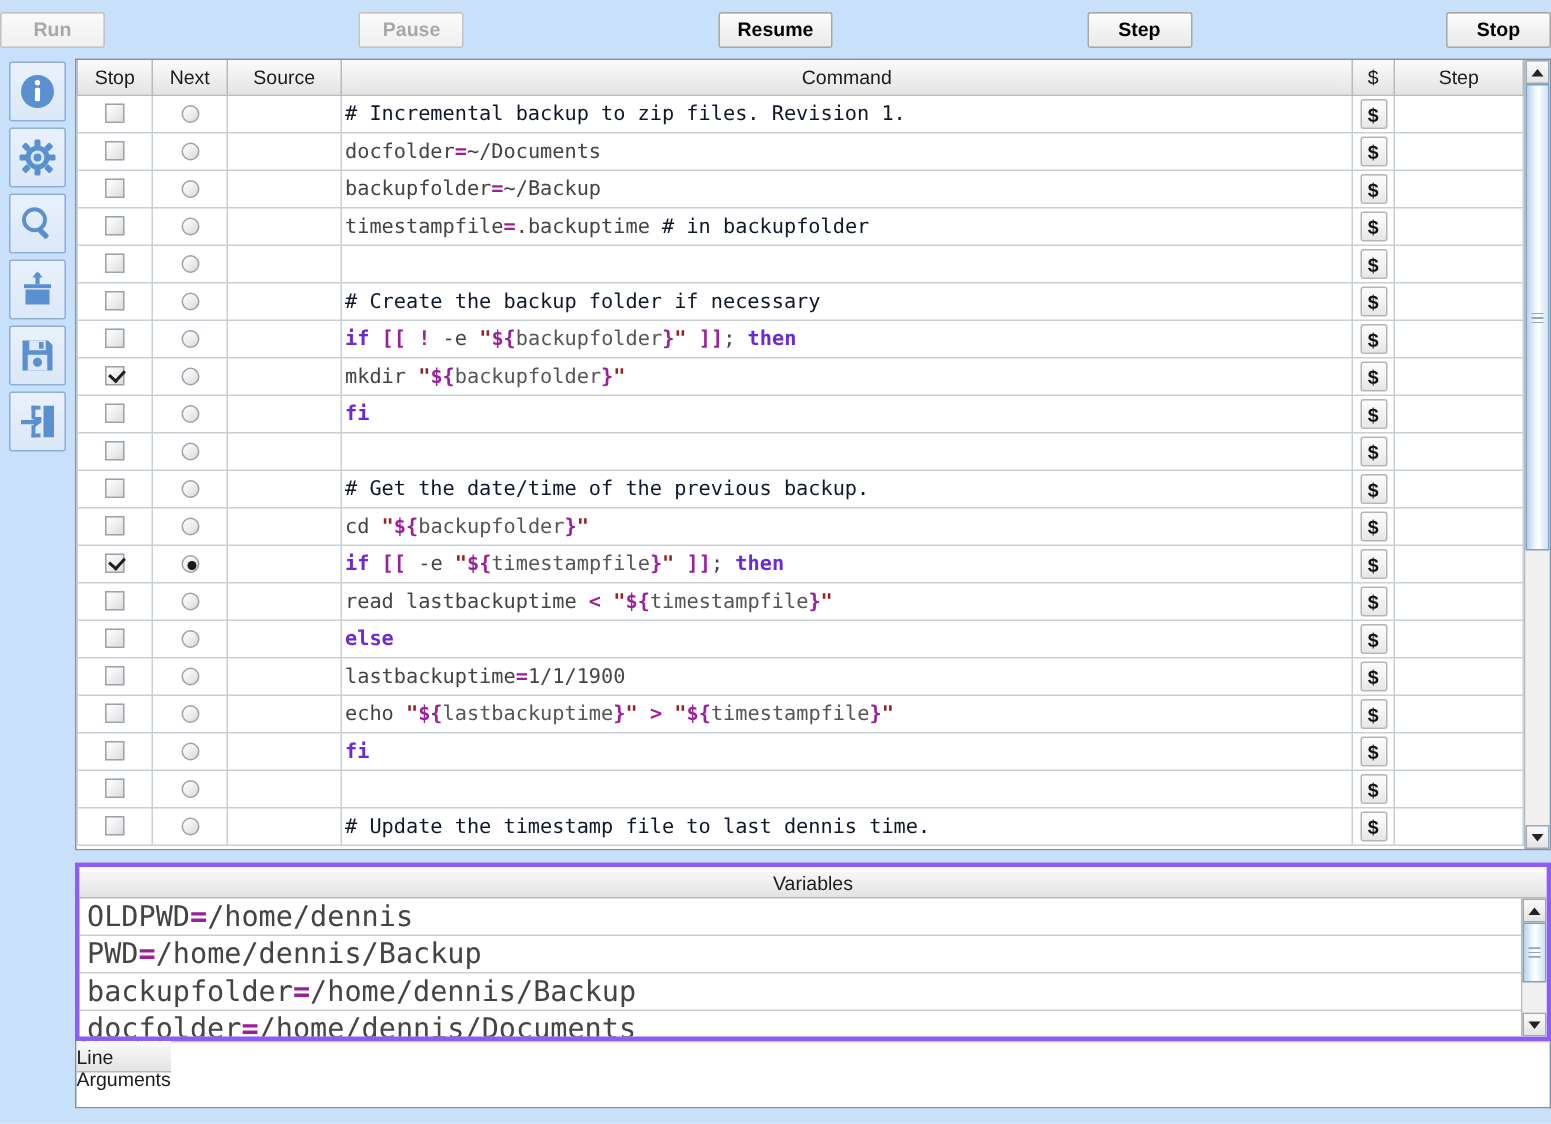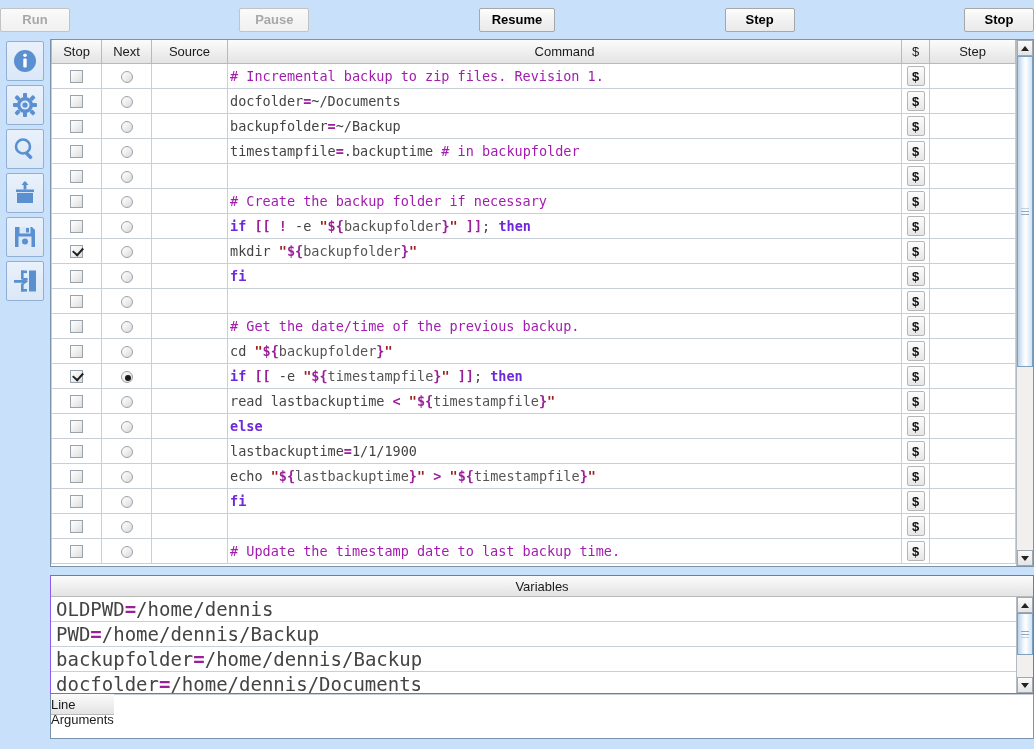--- a/index.html
+++ b/index.html
@@ -176,21 +176,21 @@
     font-size: 13px;
     font-weight: bold;
     color: #111;
     background: linear-gradient(to bottom, #fcfcfc 0%, #f0f0f0 60%, #e6e6e6 100%);
     border: 1px solid #b5b5b5;
     border-radius: 2px;
     cursor: pointer;
   }
 
   
-  .s-cmt { color: #a21caf; }
+  .s-cmt { color: #0f172a; }
   .s-op  { color: #9b1f9b; font-weight: bold; }
   .s-kw  { color: #6d28d9; font-weight: bold; }
   .s-str { color: #9c2020; font-weight: bold; }
   .s-var { color: #555; }
   .s-pln { color: #444; }
 
   
   .vscroll {
     width: 17px;
     flex: 0 0 17px;
@@ -226,21 +226,21 @@
     transform: translateY(-50%);
     height: 7px;
     background: repeating-linear-gradient(to bottom,
       #8fa8c0 0px, #8fa8c0 1px, transparent 1px, transparent 3px);
   }
 
   
   .spacer-gap { height: 8px; background: #c9e0fa; }
 
   .var-pane {
-    border: 1px solid #8b5cf6;
+    border: 3px solid #8b5cf6;
     background: #fff;
     display: flex;
     flex-direction: column;
     height: 119px;
     overflow: hidden;
   }
   .pane-head {
     height: 21px;
     background: linear-gradient(to bottom, #fbfbfb 0%, #eeeeee 55%, #e3e3e3 100%);
     border-bottom: 1px solid #b9b9b9;
@@ -547,21 +547,21 @@
                 <td class="c-center"><span class="radio"></span></td>
                 <td></td>
                 <td class="c-cmd"></td>
                 <td class="c-center"><span class="dollar-btn">$</span></td>
                 <td></td>
               </tr>
               <tr>
                 <td class="c-center"><span class="cbox"></span></td>
                 <td class="c-center"><span class="radio"></span></td>
                 <td></td>
-                <td class="c-cmd"><span class="s-cmt"># Update the timestamp date to last backup time.</span></td>
+                <td class="c-cmd"><span class="s-cmt"># Update the timestamp file to last dennis time.</span></td>
                 <td class="c-center"><span class="dollar-btn">$</span></td>
                 <td></td>
               </tr>
             </tbody>
         </table>
       </div>
 
       <div class="vscroll">
         <div class="sb-arrow up">
             <i></i>

